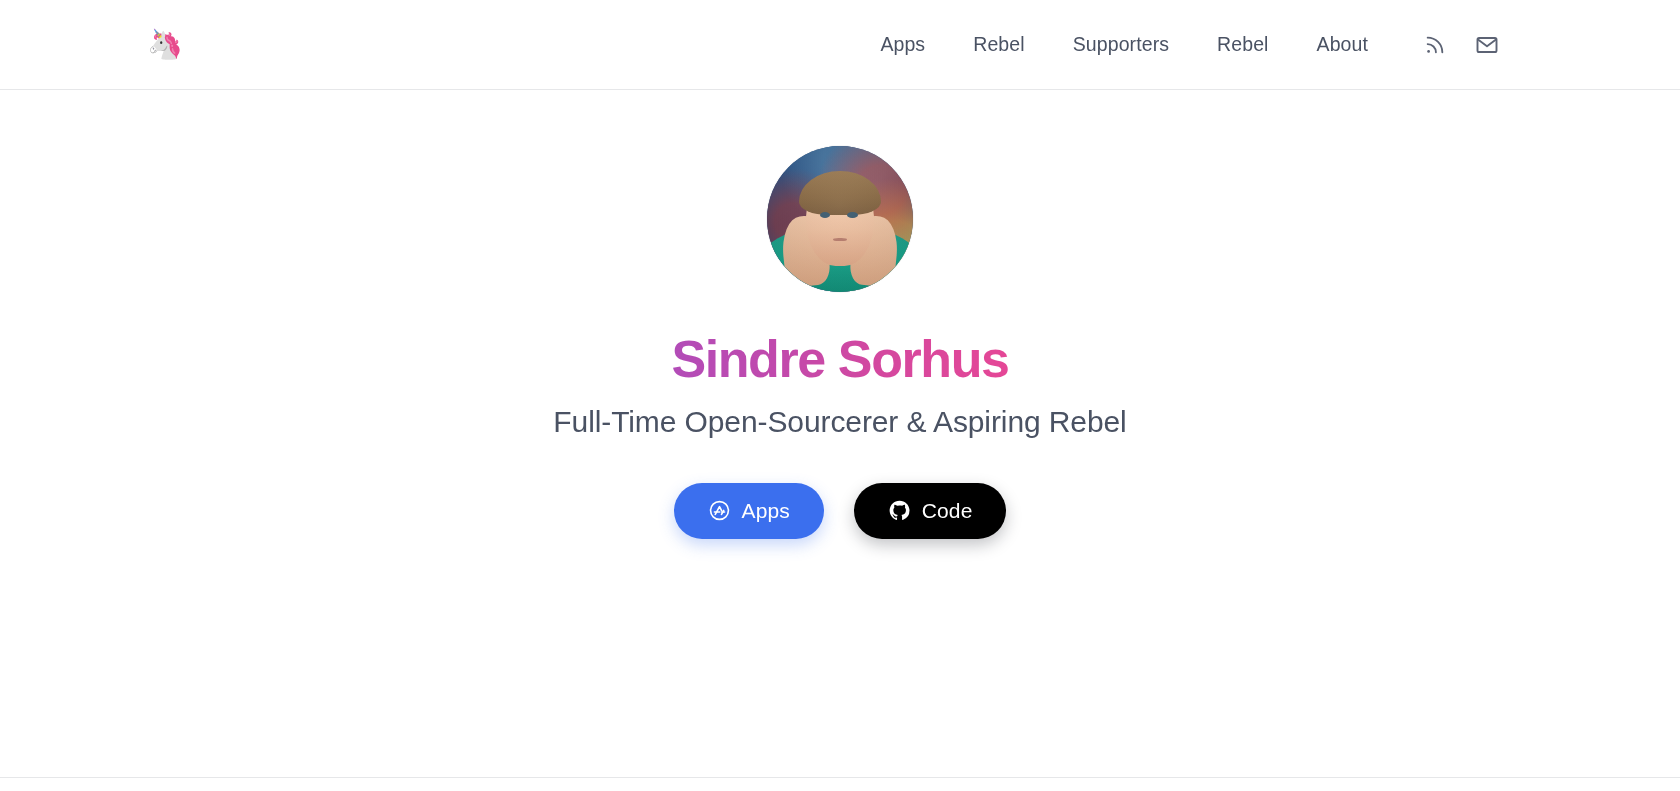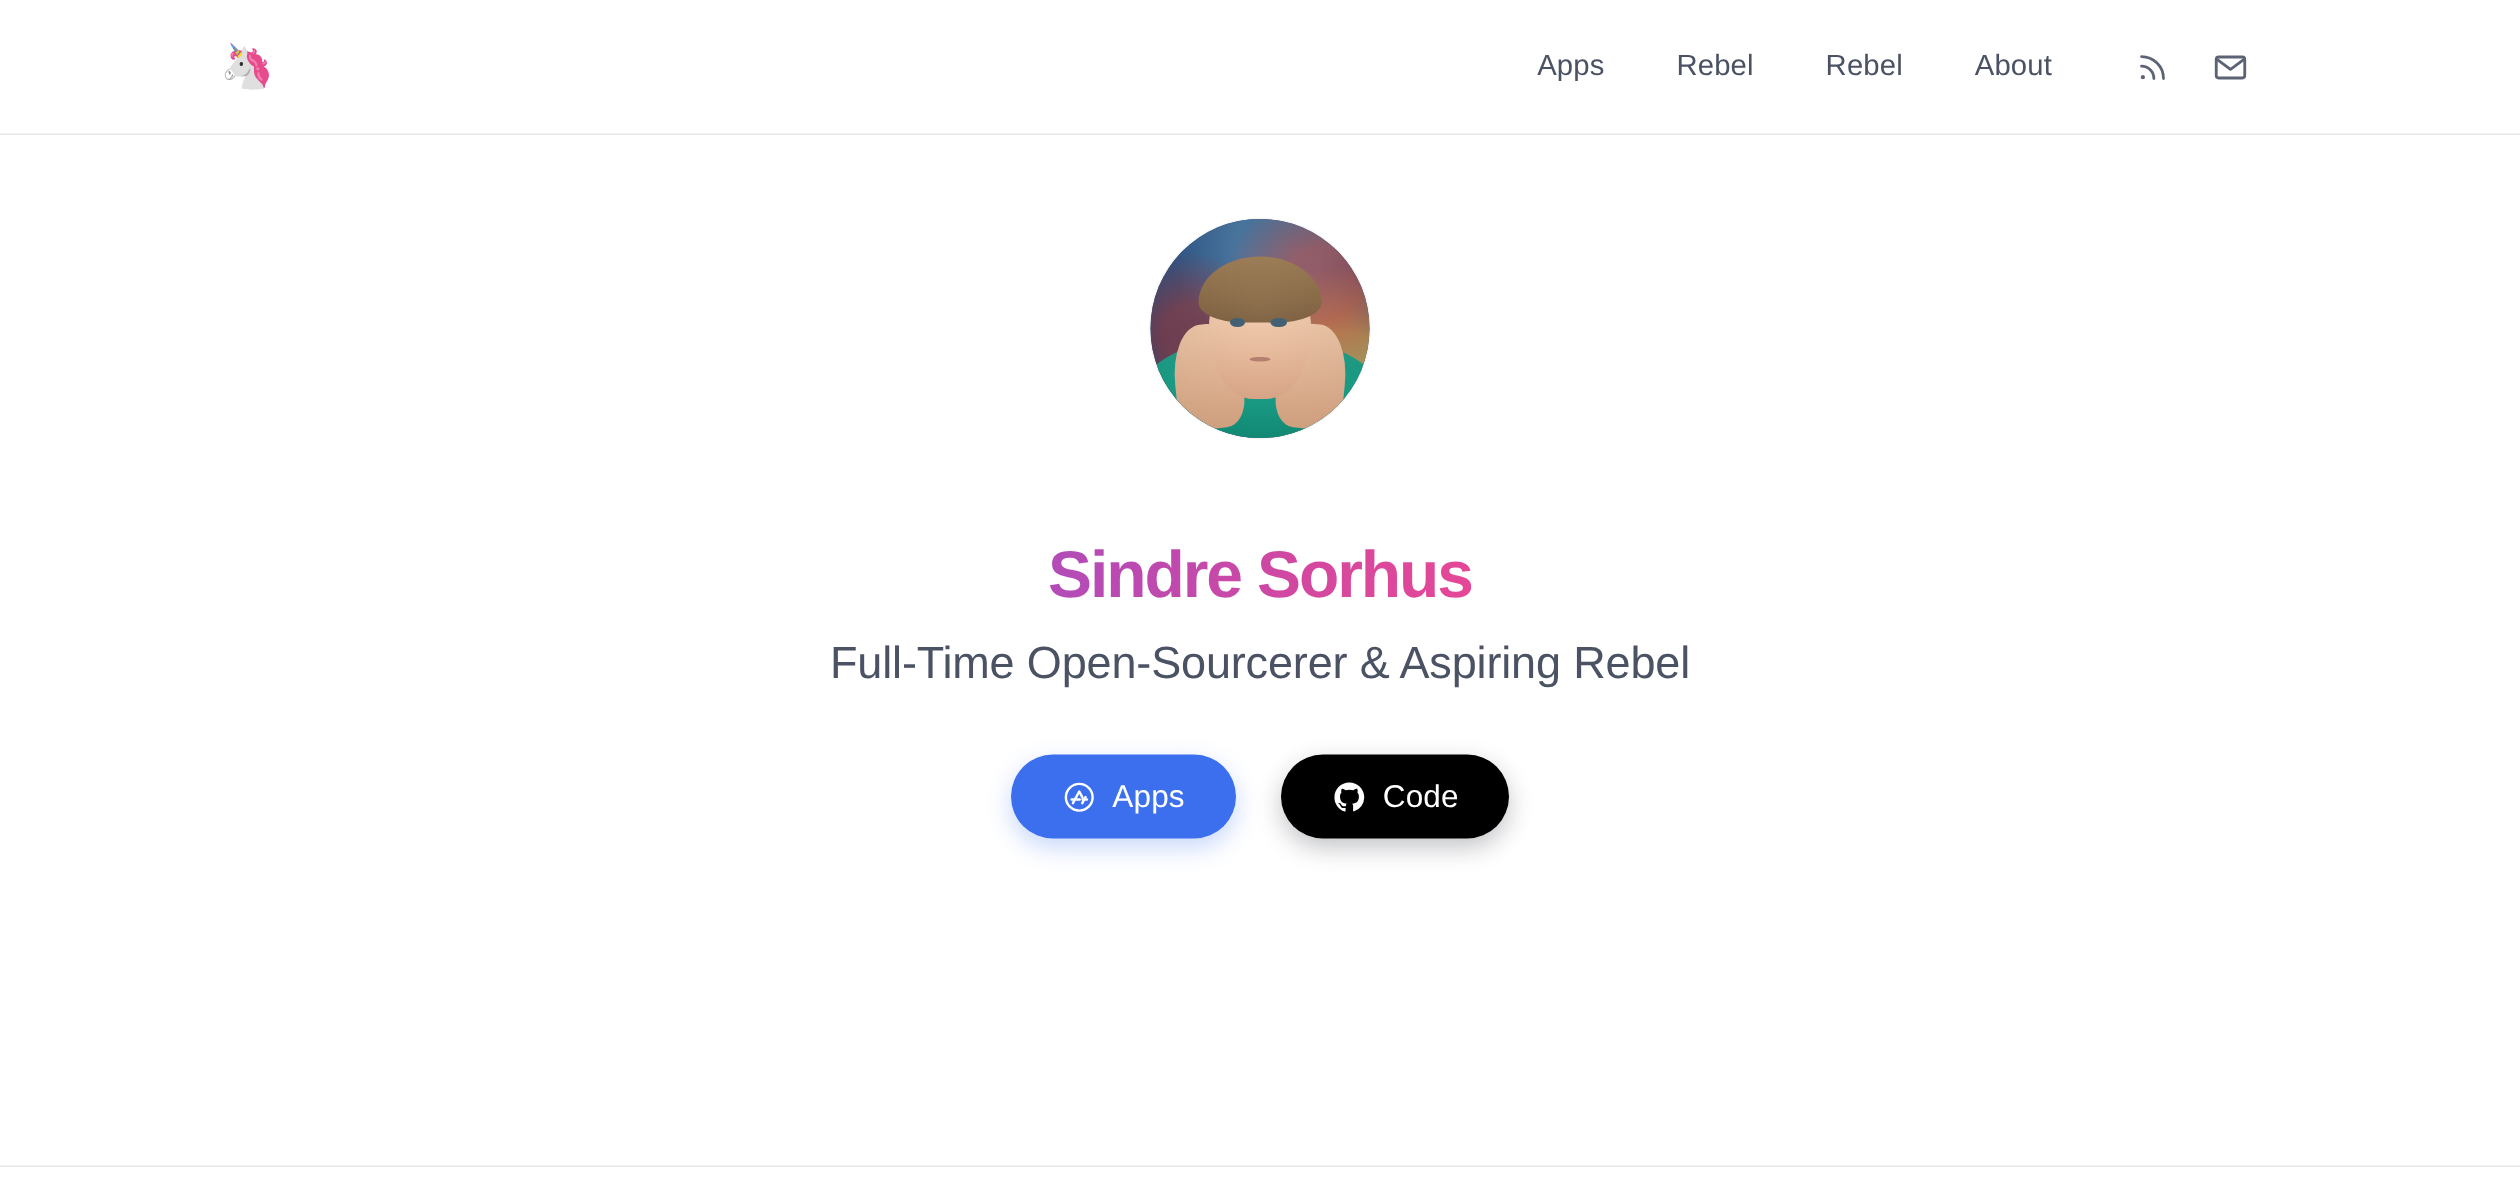--- a/index.html
+++ b/index.html
@@ -174,22 +174,22 @@
     height: 2.4%;
     background: rgba(168,104,94,0.75);
     border-radius: 50%;
   }
   .avatar .grain {
     position: absolute; inset: 0;
     background: radial-gradient(circle at 50% 40%, rgba(255,255,255,0.06), rgba(0,0,0,0.10) 95%);
   }
 
   .hero-title {
-    margin-top: 69px;
-    font-size: 44px;
+    margin-top: 40px;
+    font-size: 52px;
     line-height: 1.06;
     font-weight: 700;
     letter-spacing: -1.4px;
     background-image: linear-gradient(92deg, #b24cb8 0%, #c149ac 32%, #d4489f 62%, #e54796 100%);
     -webkit-background-clip: text;
     background-clip: text;
     color: transparent;
     -webkit-text-fill-color: transparent;
     text-align: center;
     font-family: "Liberation Sans", sans-serif;
@@ -261,20 +261,21 @@
 
   <header class="site-header">
 
     <a class="logo-link" href="#">
       <span class="logo-glyph">🦄</span>
     </a>
 
     <nav class="main-nav">
       <a class="nav-link" href="#">Apps</a>
       <a class="nav-link" href="#">Rebel</a>
+      <a class="nav-link" href="#">Supporters</a>
       <a class="nav-link" href="#">Rebel</a>
       <a class="nav-link" href="#">About</a>
 
       <span class="nav-icons">
         <a class="icon-link" href="#" title="RSS feed">
           <svg width="22" height="22" viewBox="0 0 24 24" fill="none" stroke="currentColor" stroke-width="2" stroke-linecap="round" stroke-linejoin="round">
             <path d="M4 11a9 9 0 0 1 9 9"></path>
             <path d="M4 4a16 16 0 0 1 16 16"></path>
             <circle cx="5" cy="19" r="1.5" fill="currentColor" stroke="none"></circle>
           </svg>

